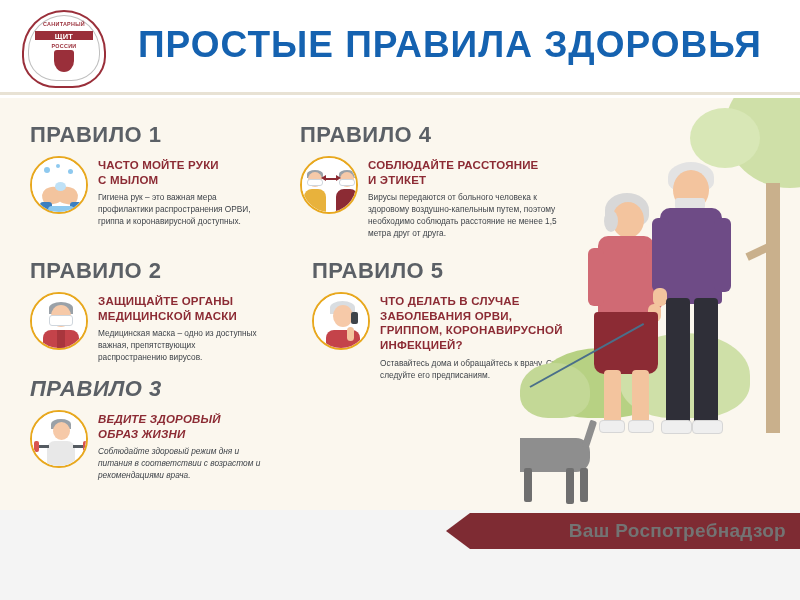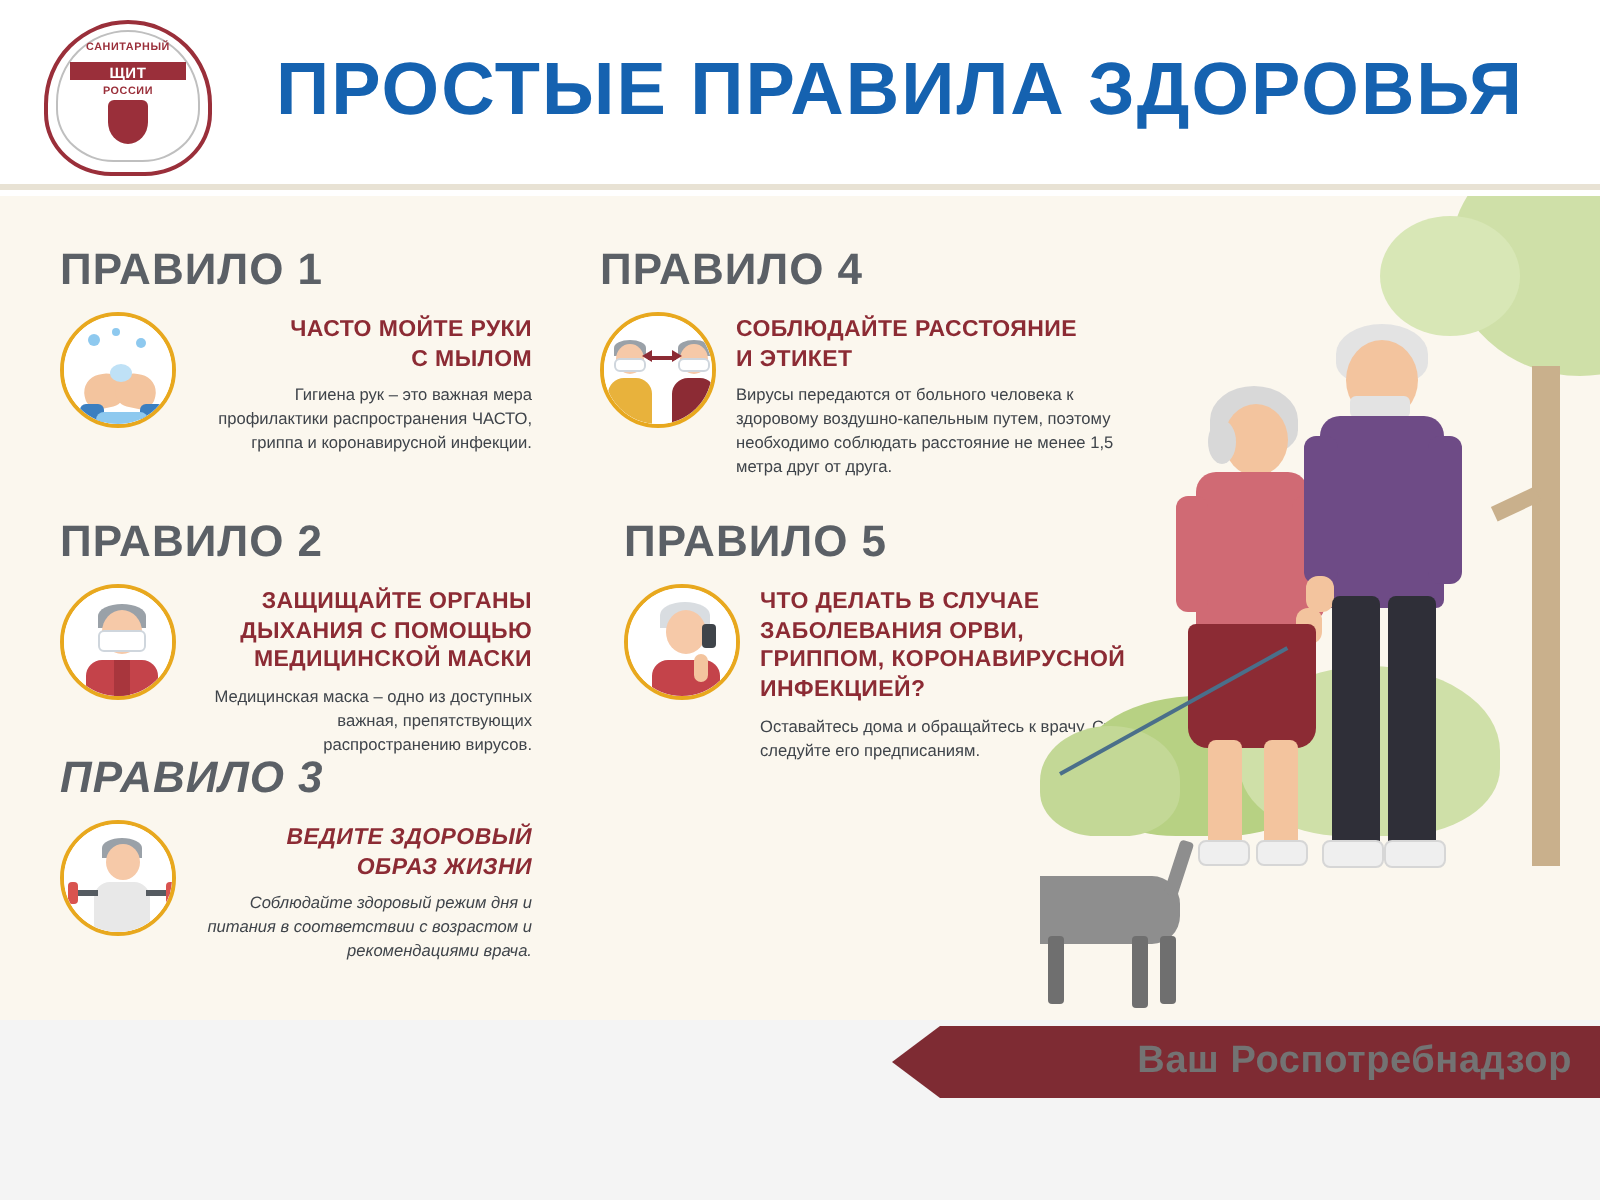--- a/index.html
+++ b/index.html
@@ -85,21 +85,21 @@
     text-transform: uppercase;
     letter-spacing: 0.2px;
   }
   .rule-desc {
     margin-top: 5px;
     font-size: 8.3px; color: #3f444a; line-height: 1.42;
   }
   
   .col1 { width: 250px; }
   .col2 { width: 268px; }
-  .col1 .rule-text { width: 168px; text-align: right; }
+  .col1 .rule-text { width: 168px; }
   .col2 .rule-text { width: 196px; }
 
   
   .skin { background: #f6c9a8; }
   
   .hands { position:absolute; left:10px; top:18px; width:38px; height:30px; }
   .hand-l, .hand-r {
     position:absolute; width:20px; height:17px; border-radius:9px 9px 7px 7px;
     background:#f3c49e;
   }
@@ -211,40 +211,39 @@
         </div>
         <div class="sleeve" style="left:8px;top:44px;"></div>
         <div class="sleeve" style="left:38px;top:44px;"></div>
         <div class="bubble" style="left:16px;top:48px;width:26px;height:8px;background:#8ec9ef;border-radius:6px;"></div>
       </div>
       <div class="rule-text">
         <div class="rule-title">
           <div>ЧАСТО МОЙТЕ РУКИ</div>
           <div>С МЫЛОМ</div>
         </div>
-        <div class="rule-desc">Гигиена рук – это важная мера профилактики распространения ЧАСТО, гриппа и коронавирусной инфекции.</div>
+        <div class="rule-desc">Гигиена рук – это важная мера профилактики распространения ОРВИ, гриппа и коронавирусной доступных.</div>
       </div>
     </div>
   </div>
 
   <div class="rule col1" style="left:30px; top:258px;">
     <div class="rule-heading">ПРАВИЛО 2</div>
     <div class="rule-row">
       <div class="badge">
         <div style="position:absolute;left:0;top:0;width:58px;height:58px;background:#ffffff;"></div>
         <div class="hair" style="left:17px;top:8px;width:24px;height:12px;"></div>
         <div class="head skin" style="left:19px;top:11px;width:20px;height:22px;"></div>
         <div class="mask" style="left:17px;top:21px;width:24px;height:11px;"></div>
         <div class="body-shape" style="left:11px;top:36px;width:36px;height:22px;background:#c4434a;"></div>
         <div style="position:absolute;left:25px;top:36px;width:8px;height:22px;background:#a8363d;"></div>
       </div>
       <div class="rule-text">
         <div class="rule-title">
           <div>ЗАЩИЩАЙТЕ ОРГАНЫ</div>
-          <div>ДЫХАНИЯ С ПОМОЩЬЮ</div>
           <div>МЕДИЦИНСКОЙ МАСКИ</div>
         </div>
         <div class="rule-desc">Медицинская маска – одно из доступных важная, препятствующих распространению вирусов.</div>
       </div>
     </div>
   </div>
 
   <div class="rule col1" style="left:30px; top:376px;font-style:italic;">
     <div class="rule-heading">ПРАВИЛО 3</div>
     <div class="rule-row">

